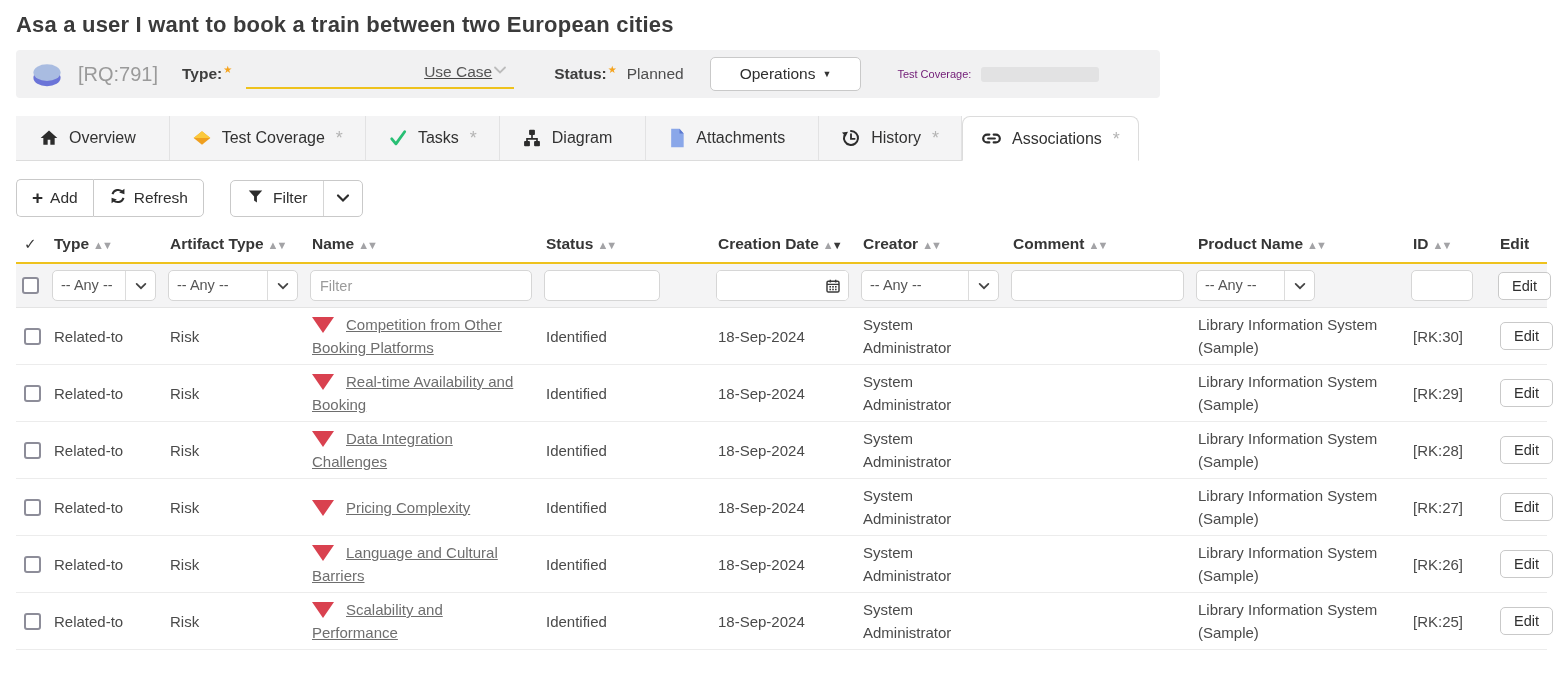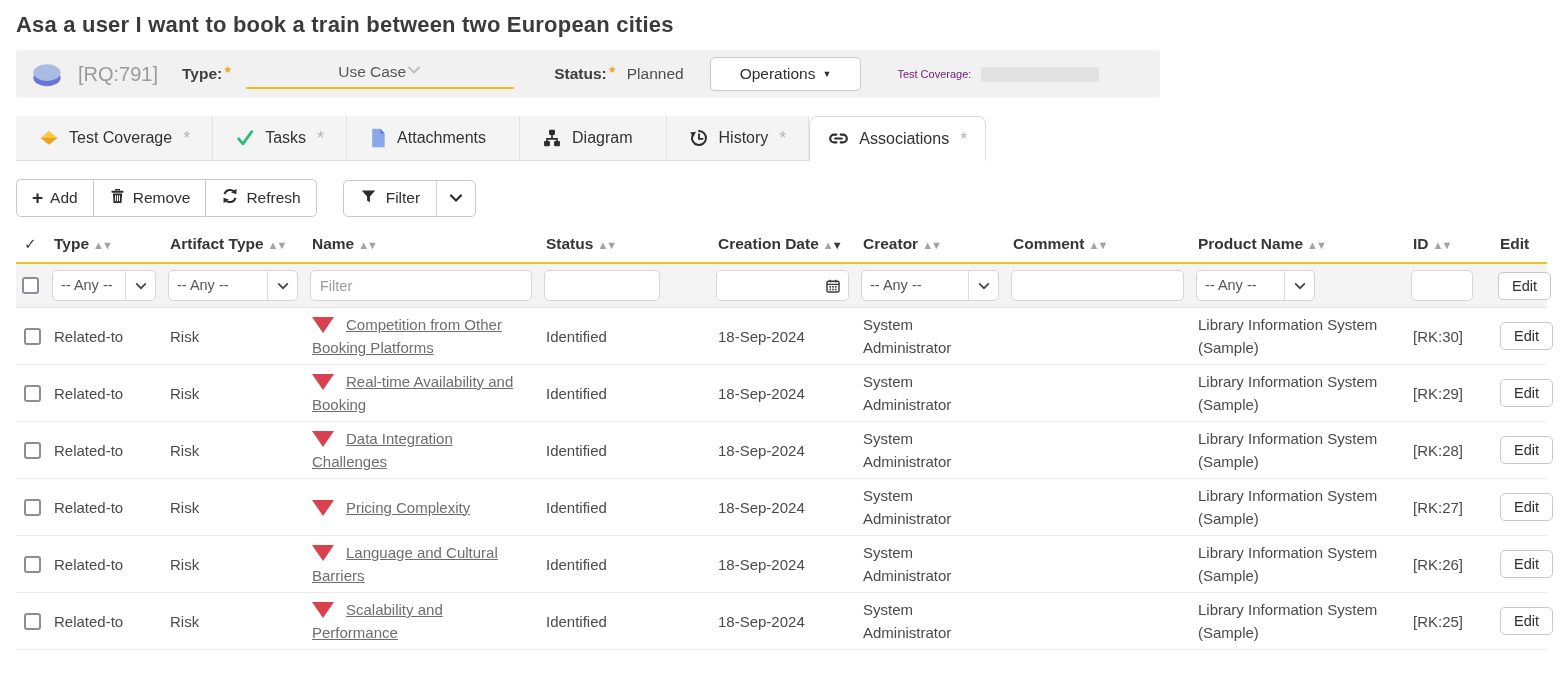--- a/index.html
+++ b/index.html
@@ -8,21 +8,21 @@
 
   
   .page-title { font-size:22px; font-weight:800; color:#3b3b3b; letter-spacing:.2px; margin:4px 0 12px 0; }
 
   
   .hdr-bar { width:1144px; height:48px; background:#f1f1f2; border-radius:4px; display:flex; align-items:center; padding:0 14px; gap:14px; }
   .uc-icon { flex:0 0 auto; display:flex; }
   .artifact-id { font-size:20px; color:#9a9a9a; margin-right:10px; white-space:nowrap; }
   .fld-label { font-size:15.5px; font-weight:700; color:#3e3e3e; white-space:nowrap; }
   .req-star { color:#f5a31d; font-size:10px; vertical-align:top; line-height:10px; margin-left:1px; }
-  .type-select { width:268px; display:flex; align-items:center; justify-content:center; border-bottom:2px solid #eec21d; padding:3px 6px 5px 6px; cursor:pointer; }
+  .type-select { width:268px; display:flex; align-items:center; justify-content:flex-end; border-bottom:2px solid #eec21d; padding:3px 6px 5px 6px; cursor:pointer;text-decoration:underline; }
   .type-select .val { font-size:15.5px; color:#565656; }
   .status-group { margin-left:26px; display:flex; align-items:center; gap:10px; }
   .status-val { font-size:15.5px; color:#4d4d4d; }
   .btn { background:#fff; border:1px solid #c9c9c9; border-radius:5px; color:#2f2f2f; font-size:15px; font-family:inherit; cursor:pointer; display:inline-flex; align-items:center; gap:7px; }
   .ops-btn { margin-left:12px; padding:7px 29px; font-size:15.5px; }
   .caret { font-size:9px; color:#333; line-height:9px; }
   .tc-group { margin-left:22px; display:flex; align-items:center; gap:10px; }
   .tc-label { font-size:11px; color:#701a75; white-space:nowrap; }
   .tc-pill { width:118px; height:15px; background:#e2e2e3; border-radius:3px; }
 
@@ -114,56 +114,65 @@
       <span class="tc-label">Test Coverage:</span>
       <span class="tc-pill"></span>
     </div>
   </div>
 
   
   <div class="tabs">
     <div class="tab">
       <span>
           <svg width="20" height="20" viewBox="0 0 24 24">
+            <path d="M12 3L2 12h3.2v8h5.2v-6h3.2v6h5.2v-8H22z" fill="#2c2c2c"></path>
+          </svg>
+        </span>
+      <span>Overview</span>
+        <span class="ast"></span>
+    </div>
+    <div class="tab">
+      <span>
+          <svg width="20" height="20" viewBox="0 0 24 24">
             <polygon points="12,4 22,12 12,20 2,12" fill="#ef9f1f"></polygon>
             <polygon points="12,4 22,12 2,12" fill="#fbc93d"></polygon>
           </svg>
         </span>
       <span>Test Coverage</span>
         <span class="ast">*</span>
     </div>
     <div class="tab">
       <span>
           <svg width="20" height="20" viewBox="0 0 24 24">
             <path d="M4.5 13l5 6L20 4.5" stroke="#28bf74" stroke-width="3.4" fill="none" stroke-linecap="round" stroke-linejoin="round"></path>
           </svg>
         </span>
       <span>Tasks</span>
         <span class="ast">*</span>
-    </div>
-    <div class="tab">
-      <span>
-          <svg width="18" height="20" viewBox="0 0 20 24">
-            <path d="M3 1h10l5 5.5V23H3z" fill="#8aa7e9"></path>
-            <path d="M13 1l5 5.5h-5z" fill="#5c79cf"></path>
-          </svg>
-        </span>
-      <span>Attachments</span>
-        <span class="ast"></span>
     </div>
     <div class="tab">
       <span>
           <svg width="20" height="20" viewBox="0 0 24 24">
             <path d="M12 8v4M6 16v-3h12v3" stroke="#2c2c2c" stroke-width="2" fill="none"></path>
             <rect x="8.5" y="2" width="7" height="6.5" rx="1.2" fill="#2c2c2c"></rect>
             <rect x="2.5" y="15.5" width="7" height="6.5" rx="1.2" fill="#2c2c2c"></rect>
             <rect x="14.5" y="15.5" width="7" height="6.5" rx="1.2" fill="#2c2c2c"></rect>
           </svg>
         </span>
       <span>Diagram</span>
+        <span class="ast"></span>
+    </div>
+    <div class="tab">
+      <span>
+          <svg width="18" height="20" viewBox="0 0 20 24">
+            <path d="M3 1h10l5 5.5V23H3z" fill="#8aa7e9"></path>
+            <path d="M13 1l5 5.5h-5z" fill="#5c79cf"></path>
+          </svg>
+        </span>
+      <span>Attachments</span>
         <span class="ast"></span>
     </div>
     <div class="tab">
       <span>
           <svg width="20" height="20" viewBox="0 0 24 24">
             <path d="M12 3.6a8.4 8.4 0 1 1-8 5.8" stroke="#2c2c2c" stroke-width="2.4" fill="none" stroke-linecap="round"></path>
             <polygon points="1.2,5.4 5.4,10.4 8.4,4.6" fill="#2c2c2c"></polygon>
             <path d="M12 7.5V13h4.4" stroke="#2c2c2c" stroke-width="2.2" fill="none" stroke-linecap="round"></path>
           </svg>
         </span>
@@ -184,29 +193,20 @@
         <span class="ast">*</span>
     </div>
   </div>
 
   
   <div class="toolbar">
     <div class="btn-group">
       <button class="btn">
         <span class="plus-glyph">+</span>
         <span>Add</span>
-      </button>
-      <button class="btn">
-        <span><svg width="17" height="18" viewBox="0 0 24 24">
-              <rect x="3.5" y="4.6" width="17" height="2.8" rx="1" fill="#2c2c2c"></rect>
-              <path d="M9.3 4.6V3h5.4v1.6" stroke="#2c2c2c" stroke-width="1.8" fill="none"></path>
-              <path d="M5.5 8.6h13l-.9 13.4H6.4z" fill="#2c2c2c"></path>
-              <path d="M9.3 10.8v8.6M12 10.8v8.6M14.7 10.8v8.6" stroke="#fff" stroke-width="1.5"></path>
-            </svg></span>
-        <span>Remove</span>
       </button>
       <button class="btn">
         <span><svg width="18" height="18" viewBox="0 0 24 24">
               <path d="M4.6 9.5A8 8 0 0 1 18.4 6.8" stroke="#2c2c2c" stroke-width="2.6" fill="none"></path>
               <polygon points="20.6,2.2 20.6,9.6 13.6,7.4" fill="#2c2c2c"></polygon>
               <path d="M19.4 14.5A8 8 0 0 1 5.6 17.2" stroke="#2c2c2c" stroke-width="2.6" fill="none"></path>
               <polygon points="3.4,21.8 3.4,14.4 10.4,16.6" fill="#2c2c2c"></polygon>
             </svg></span>
         <span>Refresh</span>
       </button>

